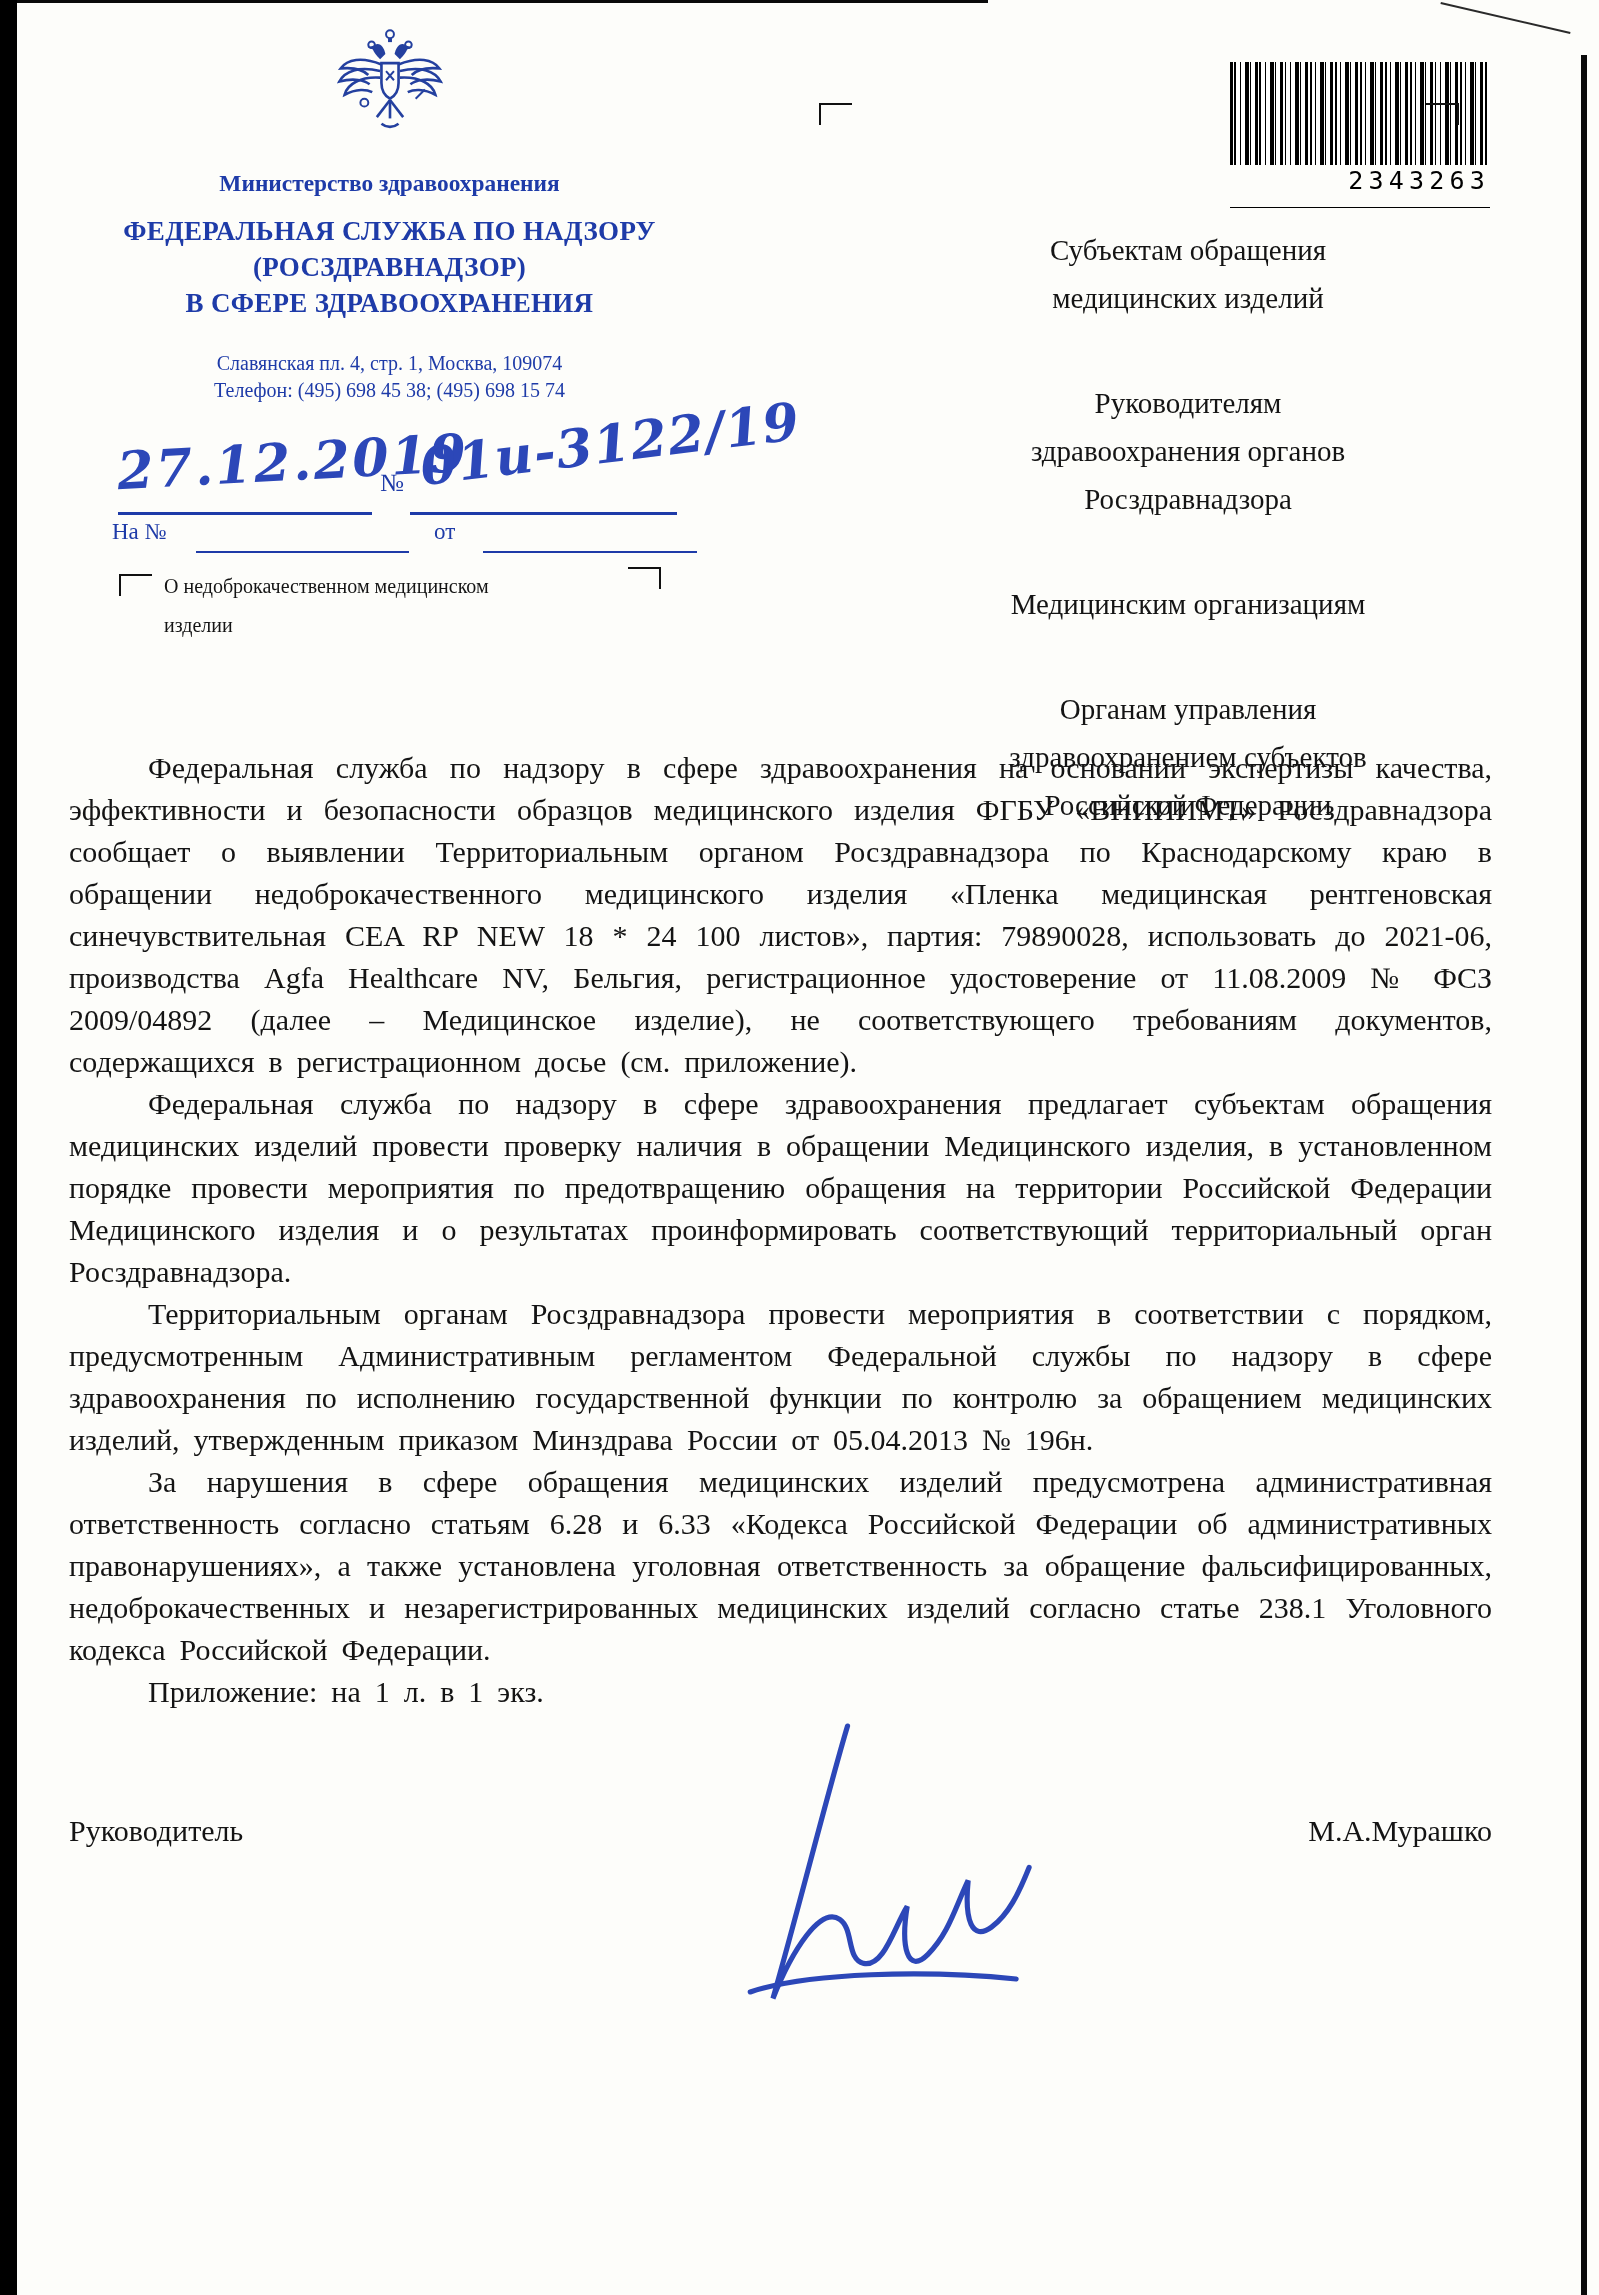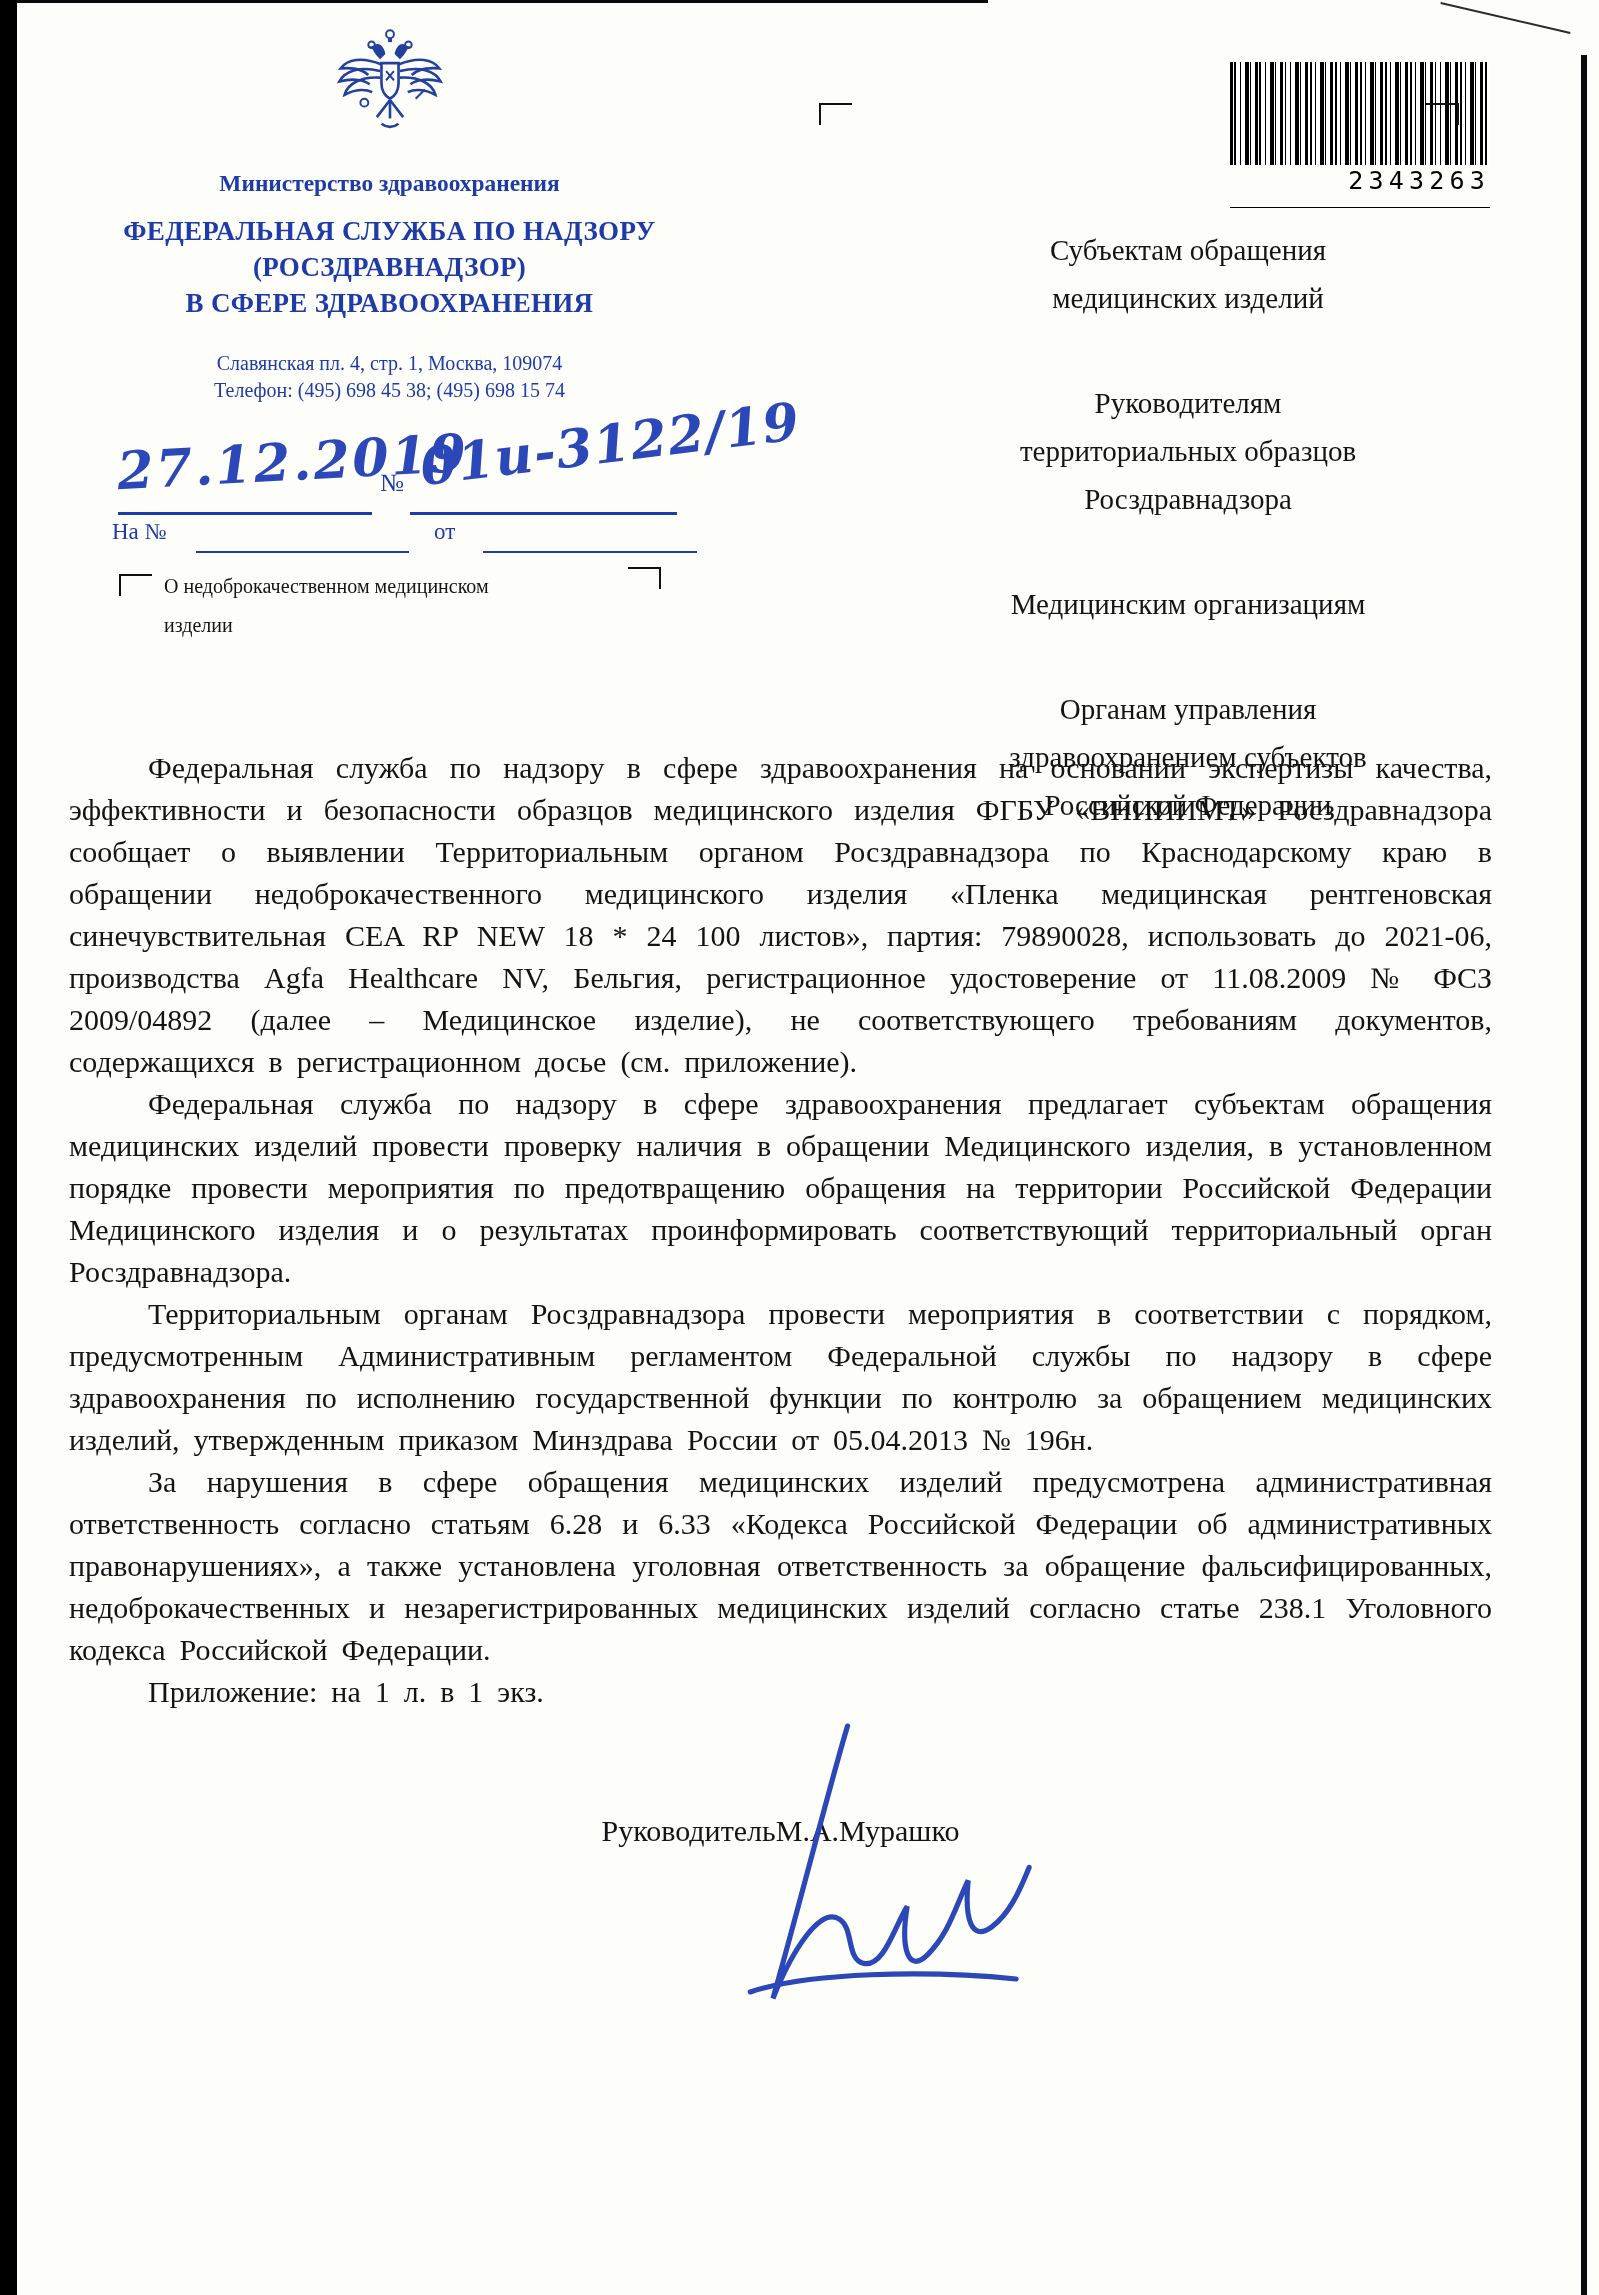--- a/index.html
+++ b/index.html
@@ -49,21 +49,21 @@
   .addressees{position:absolute;left:870px;top:226px;width:636px;text-align:center;font-size:29px;line-height:48px;}
   .addr{margin:0 auto 57px;}
   .addr-1{max-width:338px;}
   .addr-2{max-width:390px;}
   .addr-3{max-width:584px;}
   .addr-4{max-width:441px;}
   
   .body-text{position:absolute;left:69px;top:747px;width:1423px;font-size:30px;line-height:42px;text-align:justify;word-spacing:6.5px;}
   .body-text p{margin:0;text-indent:79px;}
   .attachment{margin-top:71px;text-align:left;}
-  .signer-row{margin-top:97px;display:flex;justify-content:center;position:relative;font-size:30px;word-spacing:0;}
+  .signer-row{margin-top:97px;display:flex;justify-content:space-between;position:relative;font-size:30px;word-spacing:0;}
   .signature{position:absolute;left:584px;top:-97px;width:415px;height:305px;pointer-events:none;}
 </style>
 </head>
 <body>
 
 <div class="page">
 
   <div class="edge-left"></div>
   <div class="edge-right"></div>
   <div class="edge-top"></div>
@@ -134,21 +134,21 @@
   <div class="barcode">
     <div class="bars"></div>
     <div class="barcode-num">2343263</div>
   </div>
 
   <span class="corner c-addr-l"></span>
   <span class="corner c-addr-r"></span>
 
   <div class="addressees">
     <div class="addr addr-1">Субъектам обращения медицинских изделий</div>
-    <div class="addr addr-2">Руководителям территориальных образцов Росздравнадзора</div>
+    <div class="addr addr-2">Руководителям здравоохранения органов Росздравнадзора</div>
     <div class="addr addr-3">Медицинским организациям</div>
     <div class="addr addr-4">Органам управления здравоохранением субъектов Российской Федерации</div>
   </div>
 
   <div class="body-text">
     <p>Федеральная служба по надзору в сфере здравоохранения на основании экспертизы качества, эффективности и безопасности образцов медицинского изделия ФГБУ «ВНИИИМТ» Росздравнадзора сообщает о выявлении Территориальным органом Росздравнадзора по Краснодарскому краю в обращении недоброкачественного медицинского изделия «Пленка медицинская рентгеновская синечувствительная CEA RP NEW 18 * 24 100 листов», партия: 79890028, использовать до 2021-06, производства Agfa Healthcare NV, Бельгия, регистрационное удостоверение от 11.08.2009 № ФСЗ 2009/04892 (далее – Медицинское изделие), не соответствующего требованиям документов, содержащихся в регистрационном досье (см. приложение).</p>
     <p>Федеральная служба по надзору в сфере здравоохранения предлагает субъектам обращения медицинских изделий провести проверку наличия в обращении Медицинского изделия, в установленном порядке провести мероприятия по предотвращению обращения на территории Российской Федерации Медицинского изделия и о результатах проинформировать соответствующий территориальный орган Росздравнадзора.</p>
     <p>Территориальным органам Росздравнадзора провести мероприятия в соответствии с порядком, предусмотренным Административным регламентом Федеральной службы по надзору в сфере здравоохранения по исполнению государственной функции по контролю за обращением медицинских изделий, утвержденным приказом Минздрава России от 05.04.2013 № 196н.</p>
     <p>За нарушения в сфере обращения медицинских изделий предусмотрена административная ответственность согласно статьям 6.28 и 6.33 «Кодекса Российской Федерации об административных правонарушениях», а также установлена уголовная ответственность за обращение фальсифицированных, недоброкачественных и незарегистрированных медицинских изделий согласно статье 238.1 Уголовного кодекса Российской Федерации.</p>
     <p class="attachment">Приложение: на 1 л. в 1 экз.</p>

